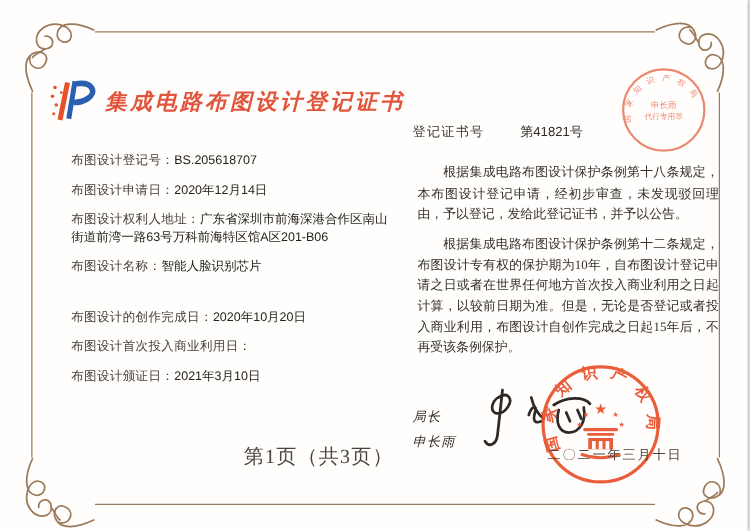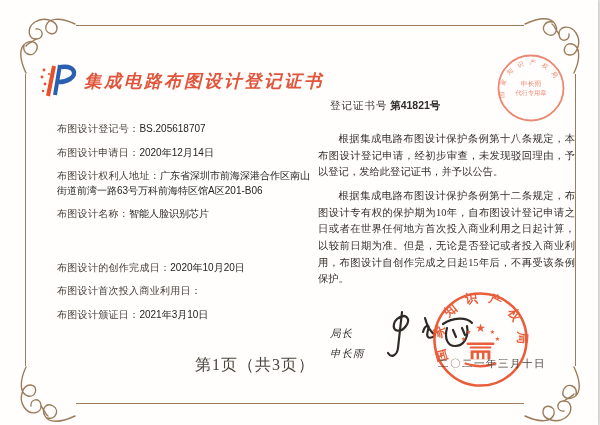--- a/index.html
+++ b/index.html
@@ -21,35 +21,35 @@
 
   .header{position:absolute;left:40px;top:62px;display:flex;align-items:center;}
   .logo{width:40px;height:38px;margin-right:4px;}
   .title{
     font-size:17.5px;font-weight:bold;color:#e0553c;letter-spacing:2.5px;
     font-style:italic;
   }
 
   .certno{position:absolute;left:330px;top:99px;font-size:10.5px;color:#3f3a35;}
   .certno .lbl{letter-spacing:1px;}
-  .certno .val{font-family:"Liberation Sans","DejaVu Sans",sans-serif;font-weight:bold;color:#2e2b28;}
+  .certno .val{margin-left:26px;font-family:"Liberation Sans","DejaVu Sans",sans-serif;font-weight:normal;color:#2e2b28;}
 
   .leftcol{position:absolute;left:57px;top:122px;width:258px;}
   .field{font-size:10px;line-height:1.45;margin:0 0 9px 0;}
   .field .lbl{color:#45403a;letter-spacing:.3px;}
   .field .val{
     font-family:"Liberation Sans","DejaVu Sans",sans-serif;
     font-weight:normal;color:#26231f;font-style:normal;
   }
-  .field.gap{margin-top:39px;}
+  .field.gap{margin-top:26px;}
 
   .rightcol{position:absolute;left:318px;top:131px;width:257px;}
   .para{
     font-size:10.3px;line-height:1.62;text-indent:2em;text-align:justify;
-    color:#34302b;margin:0 0 7px 0;
+    color:#34302b;margin:0 0 7px 16px;
   }
 
   .signblock{position:absolute;left:330px;top:327px;font-size:10.5px;color:#332f2a;}
   .signblock div{margin-bottom:6px;letter-spacing:1px;font-style:italic;}
   .signature{position:absolute;left:383px;top:308px;width:100px;height:54px;}
 
   .bigseal{position:absolute;left:431px;top:290px;width:99px;height:99px;opacity:.92;}
   .smallseal{position:absolute;left:496px;top:53px;width:70px;height:70px;opacity:.85;}
 
   .issuedate{

